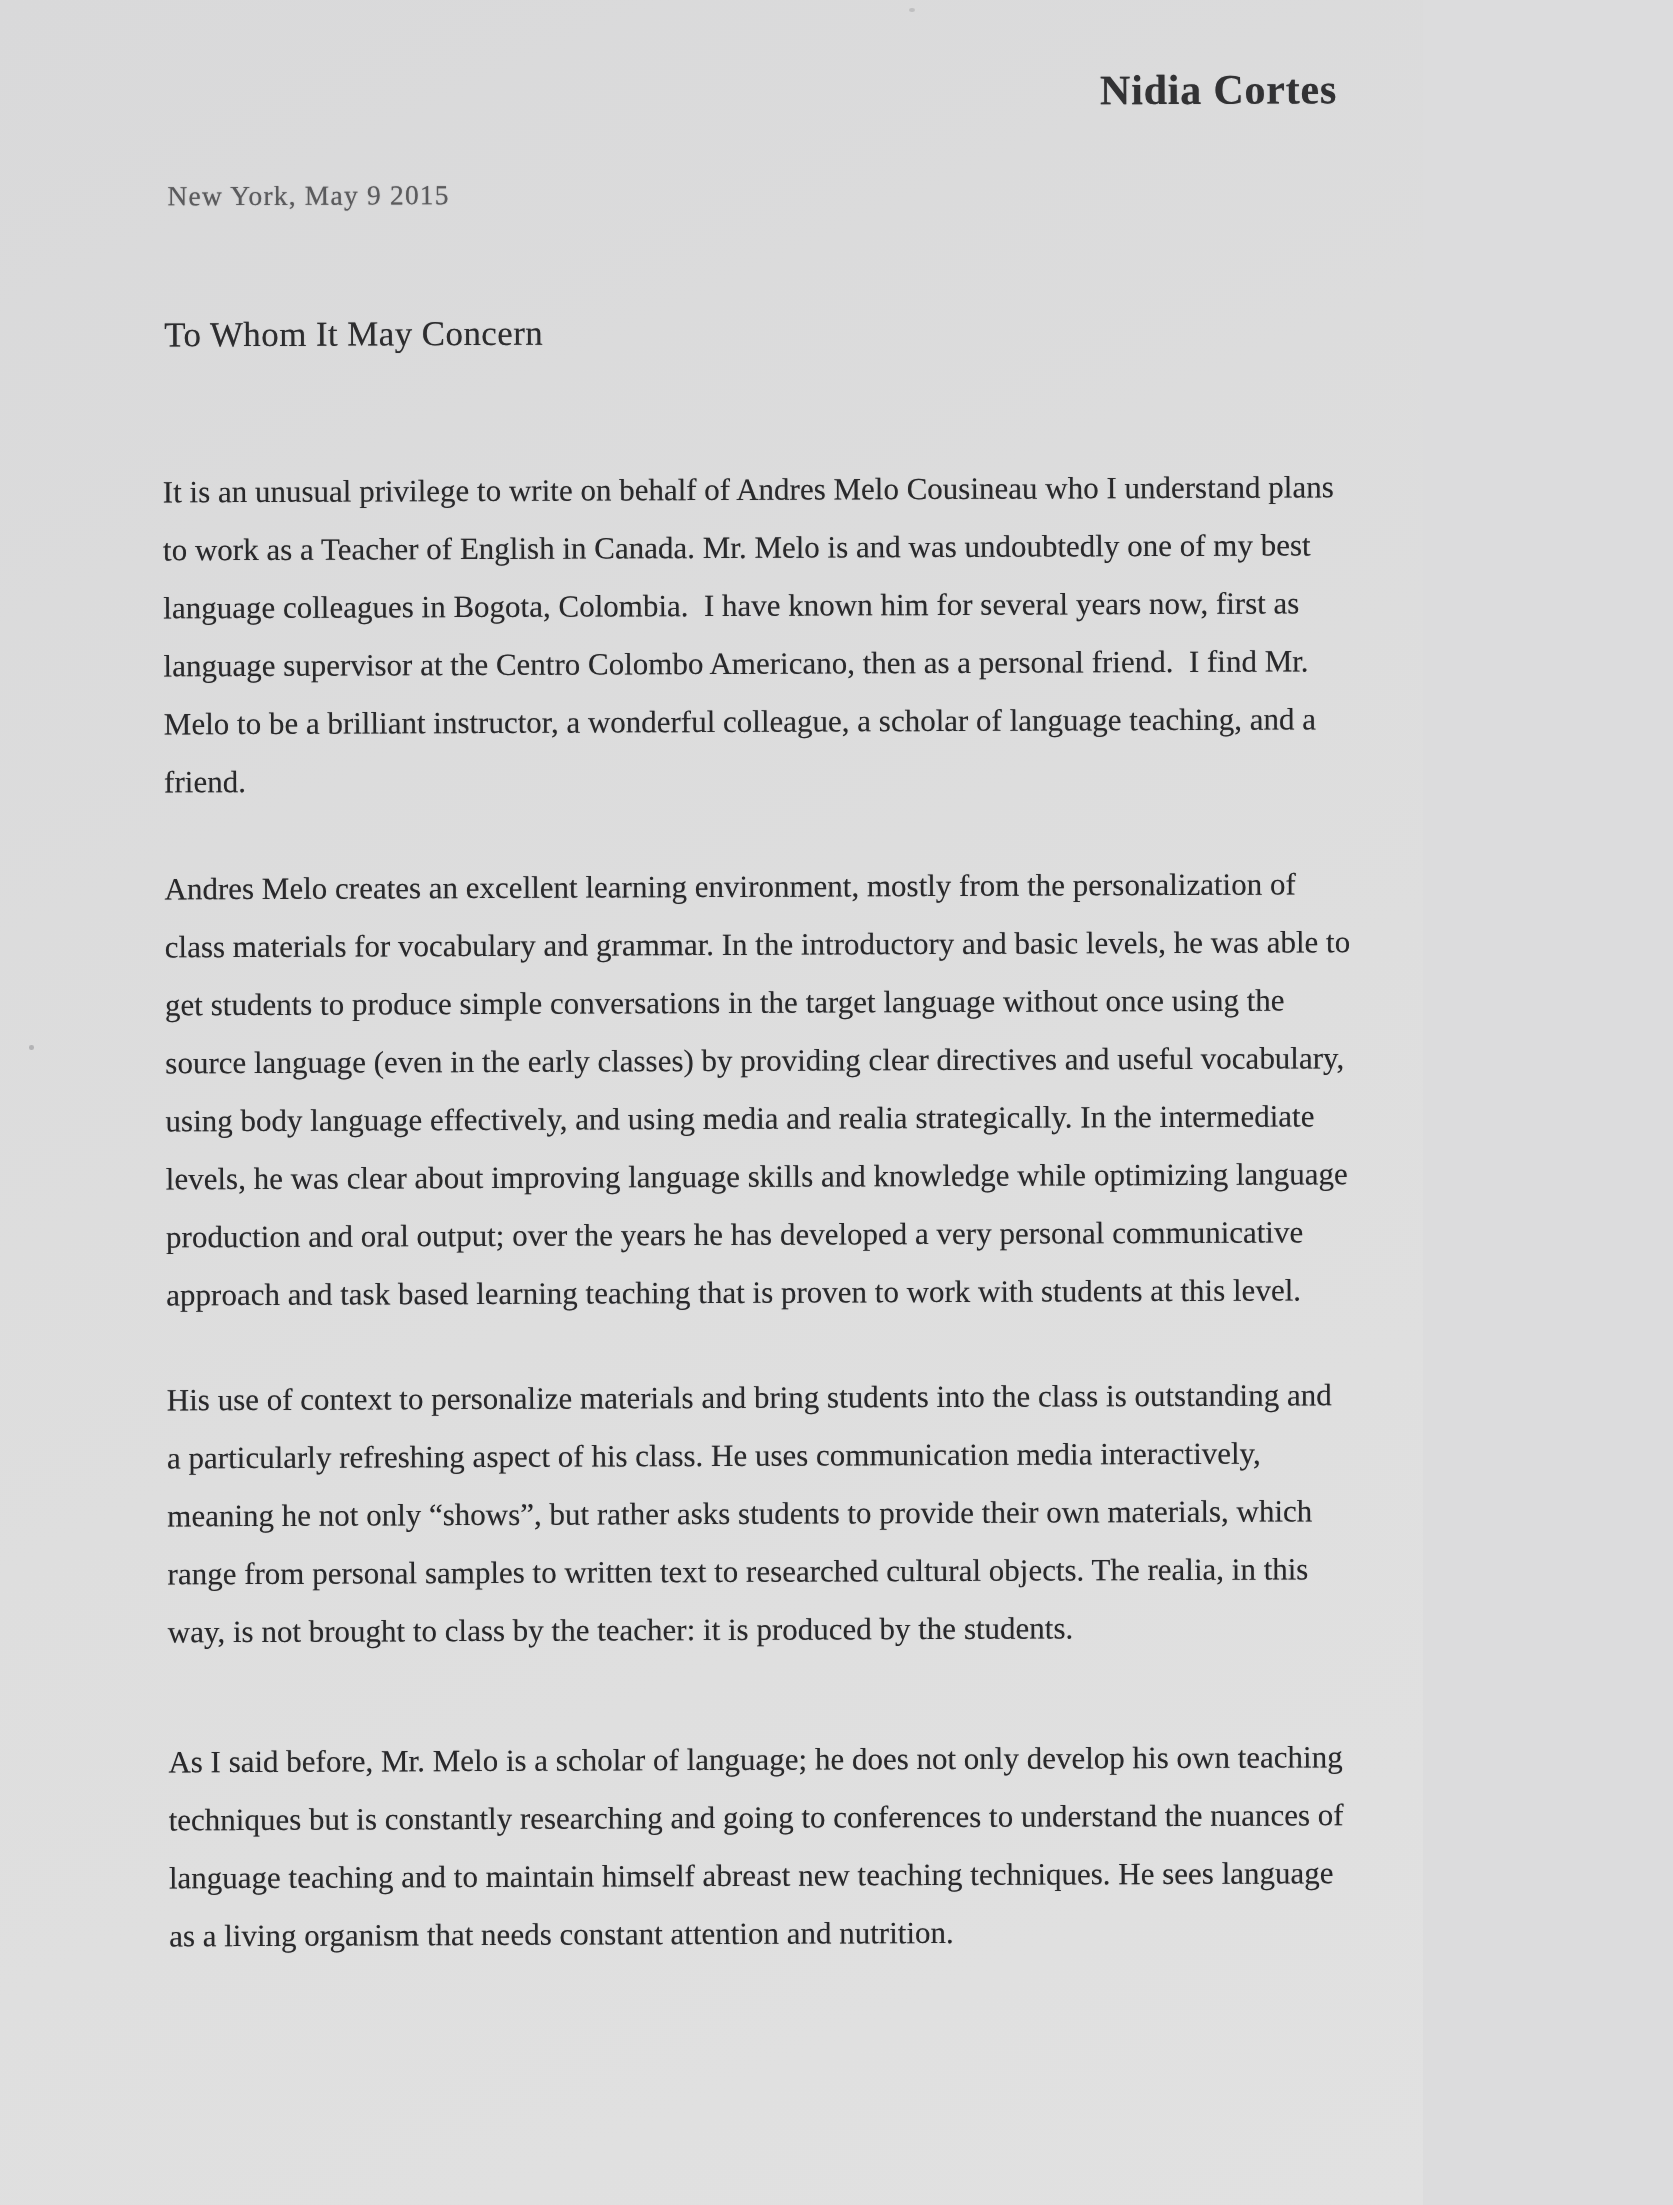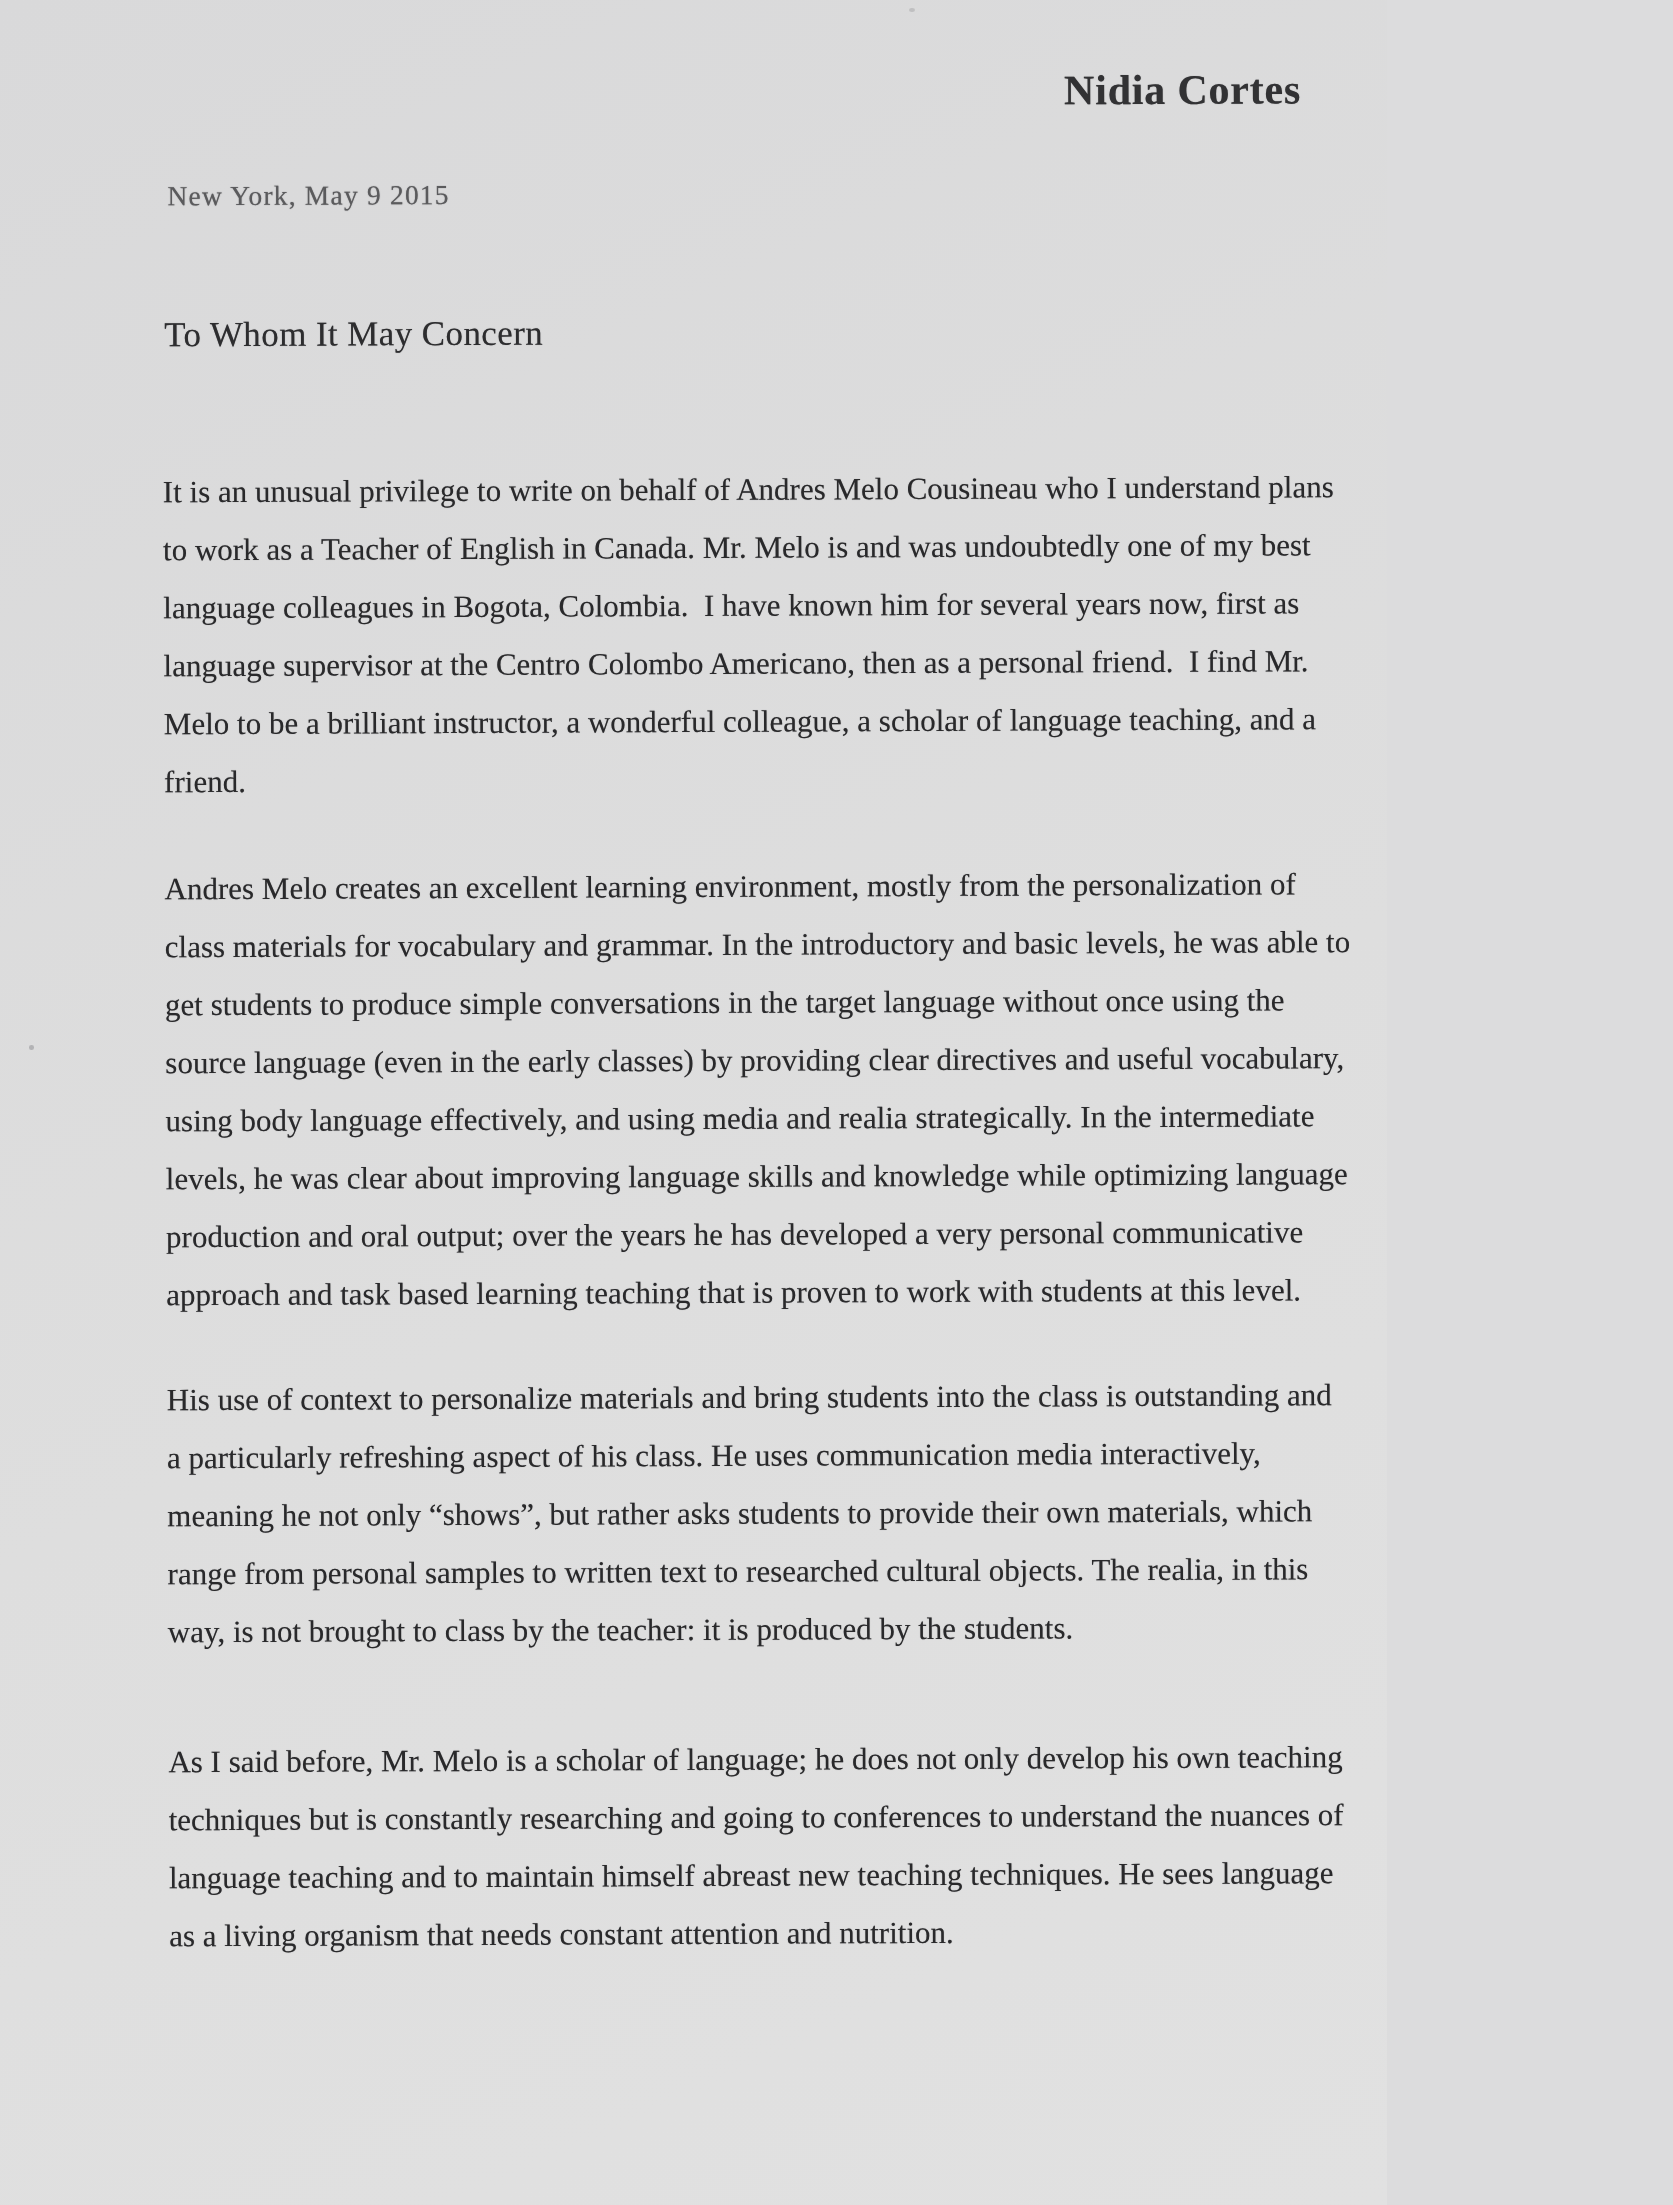--- a/index.html
+++ b/index.html
@@ -11,20 +11,21 @@
     height: 2205px;
     overflow: hidden;
     background: var(--paper-bg, #dcdcdd);
     font-family: "Liberation Serif", "DejaVu Serif", serif;
   }
   .page {
     position: relative;
     width: 1387px;
     height: 2205px;
     background: linear-gradient(155deg, #d9d9da 0%, #dedede 55%, #e1e1e1 100%);
+    padding-left: 36px;
   }
   .content {
     position: absolute;
     inset: 0;
     transform: rotate(-0.25deg);
     transform-origin: 50% 45%;
     color: var(--ink, #29292b);
   }
   .author {
     position: absolute;

